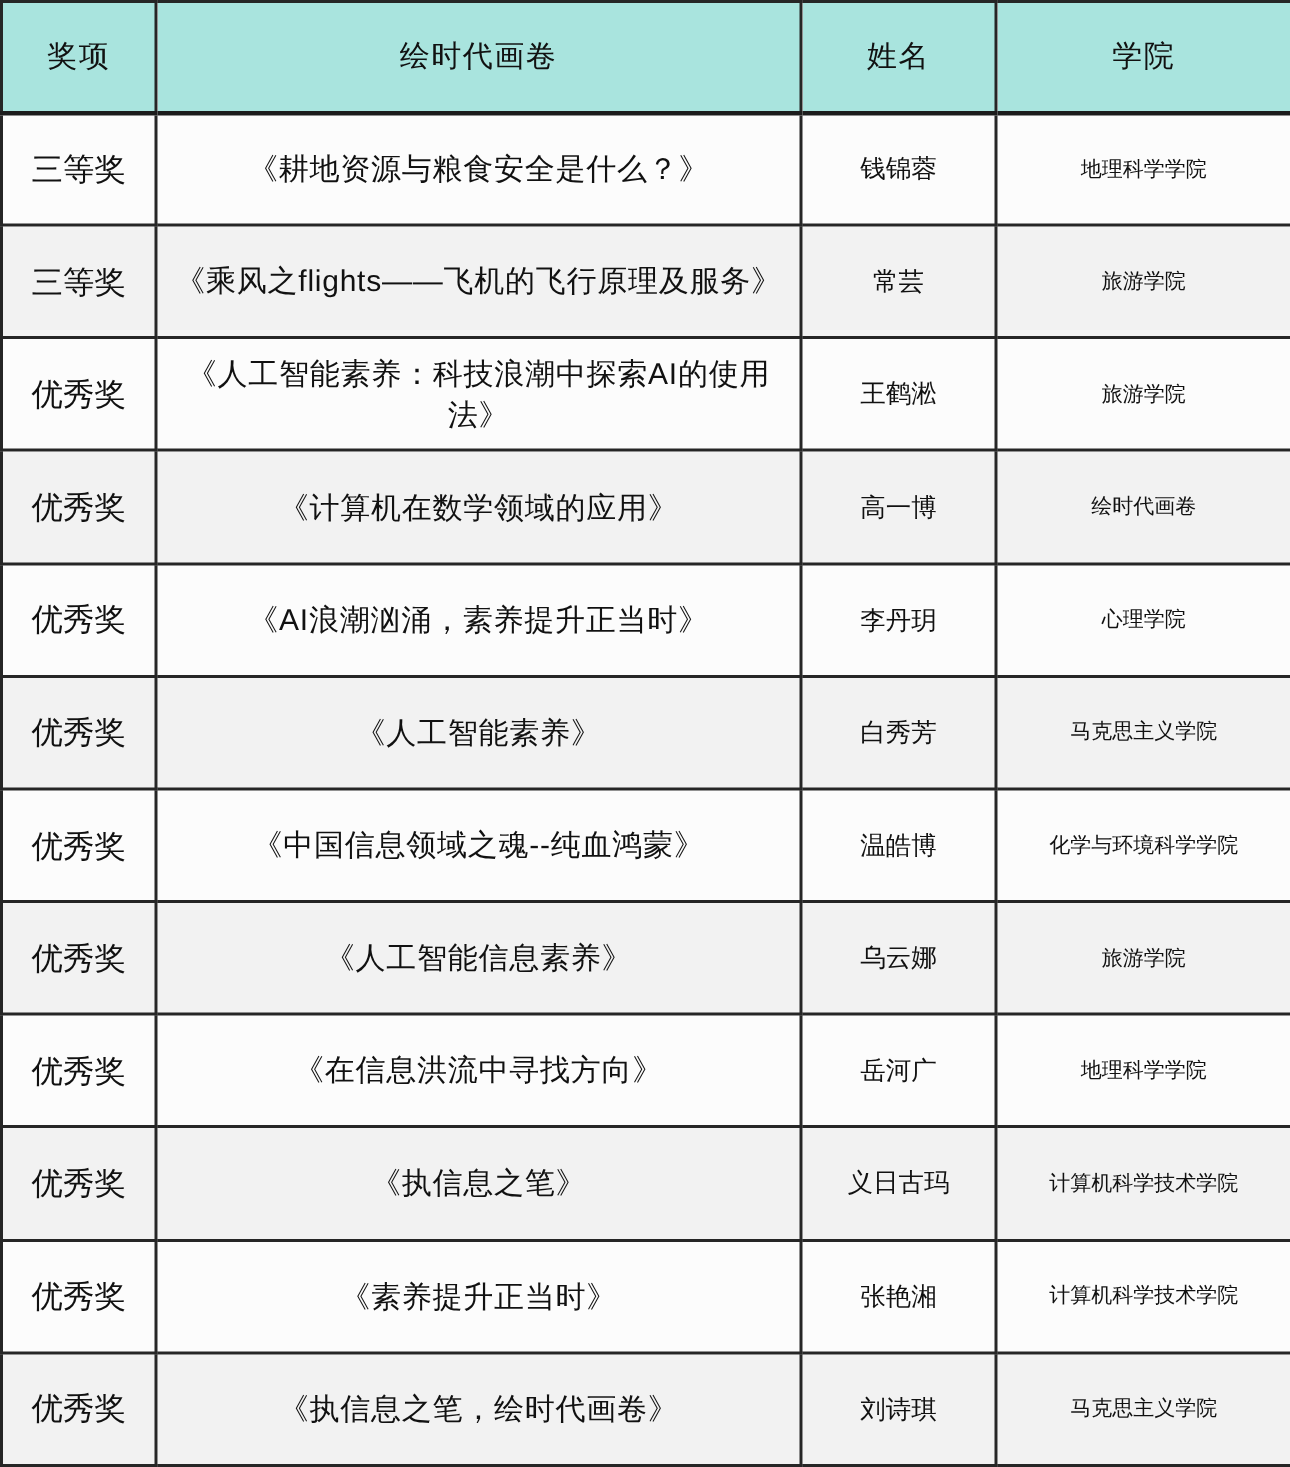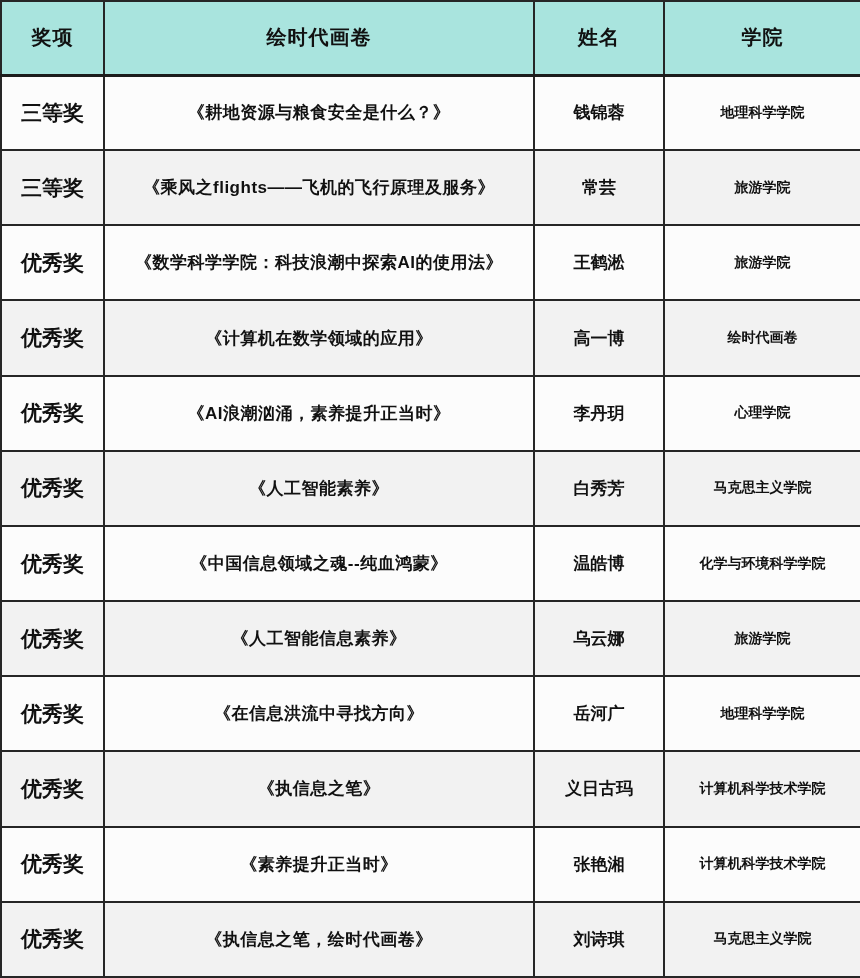--- a/index.html
+++ b/index.html
@@ -20,21 +20,21 @@
     height: 978px;
     border-collapse: collapse;
     table-layout: fixed;
     box-sizing: border-box;
   }
   table.award-table td, table.award-table th {
     border: 2px solid #262626;
     text-align: center;
     vertical-align: middle;
     color: #111111;
-    font-weight: bold;
+    font-weight: normal;
     padding: 2px 6px;
     box-sizing: border-box;
     overflow: hidden;
   }
   
   col.c-award   { width: 103px; }
   col.c-title   { width: 430px; }
   col.c-name    { width: 130px; }
   col.c-college { width: 197px; }
 
@@ -43,21 +43,21 @@
     font-size: 20px;
     letter-spacing: 1px;
     height: 74px;
     border-bottom: 3px solid #1c1c1c;
   }
   tr.data-row { height: 75px; }
   tr.data-row.odd  td { background: #fcfcfc; }
   tr.data-row.even td { background: #f2f2f2; }
 
   td.award-cell   { font-size: 21px; }
-  td.title-cell   { font-size: 17px; letter-spacing: 0.5px; margin-top: 28px; }
+  td.title-cell   { font-size: 20px; letter-spacing: 0.5px; margin-top: 28px; }
   td.name-cell    { font-size: 17px; margin-top: 48px; }
   td.college-cell { font-size: 14px; }
 </style>
 </head>
 <body>
 
 <div class="canvas">
   <table class="award-table">
     <colgroup>
       <col class="c-award">
@@ -81,21 +81,21 @@
         <td class="college-cell">地理科学学院</td>
       </tr>
       <tr class="data-row even">
         <td class="award-cell">三等奖</td>
         <td class="title-cell">《乘风之flights——飞机的飞行原理及服务》</td>
         <td class="name-cell">常芸</td>
         <td class="college-cell">旅游学院</td>
       </tr>
       <tr class="data-row odd">
         <td class="award-cell">优秀奖</td>
-        <td class="title-cell">《数学科学学院：科技浪潮中探索AI的使用法》</td>
+        <td class="title-cell">《人工智能素养：科技浪潮中探索AI的使用法》</td>
         <td class="name-cell">王鹤淞</td>
         <td class="college-cell">旅游学院</td>
       </tr>
       <tr class="data-row even">
         <td class="award-cell">优秀奖</td>
         <td class="title-cell">《计算机在数学领域的应用》</td>
         <td class="name-cell">高一博</td>
         <td class="college-cell">绘时代画卷</td>
       </tr>
       <tr class="data-row odd">

